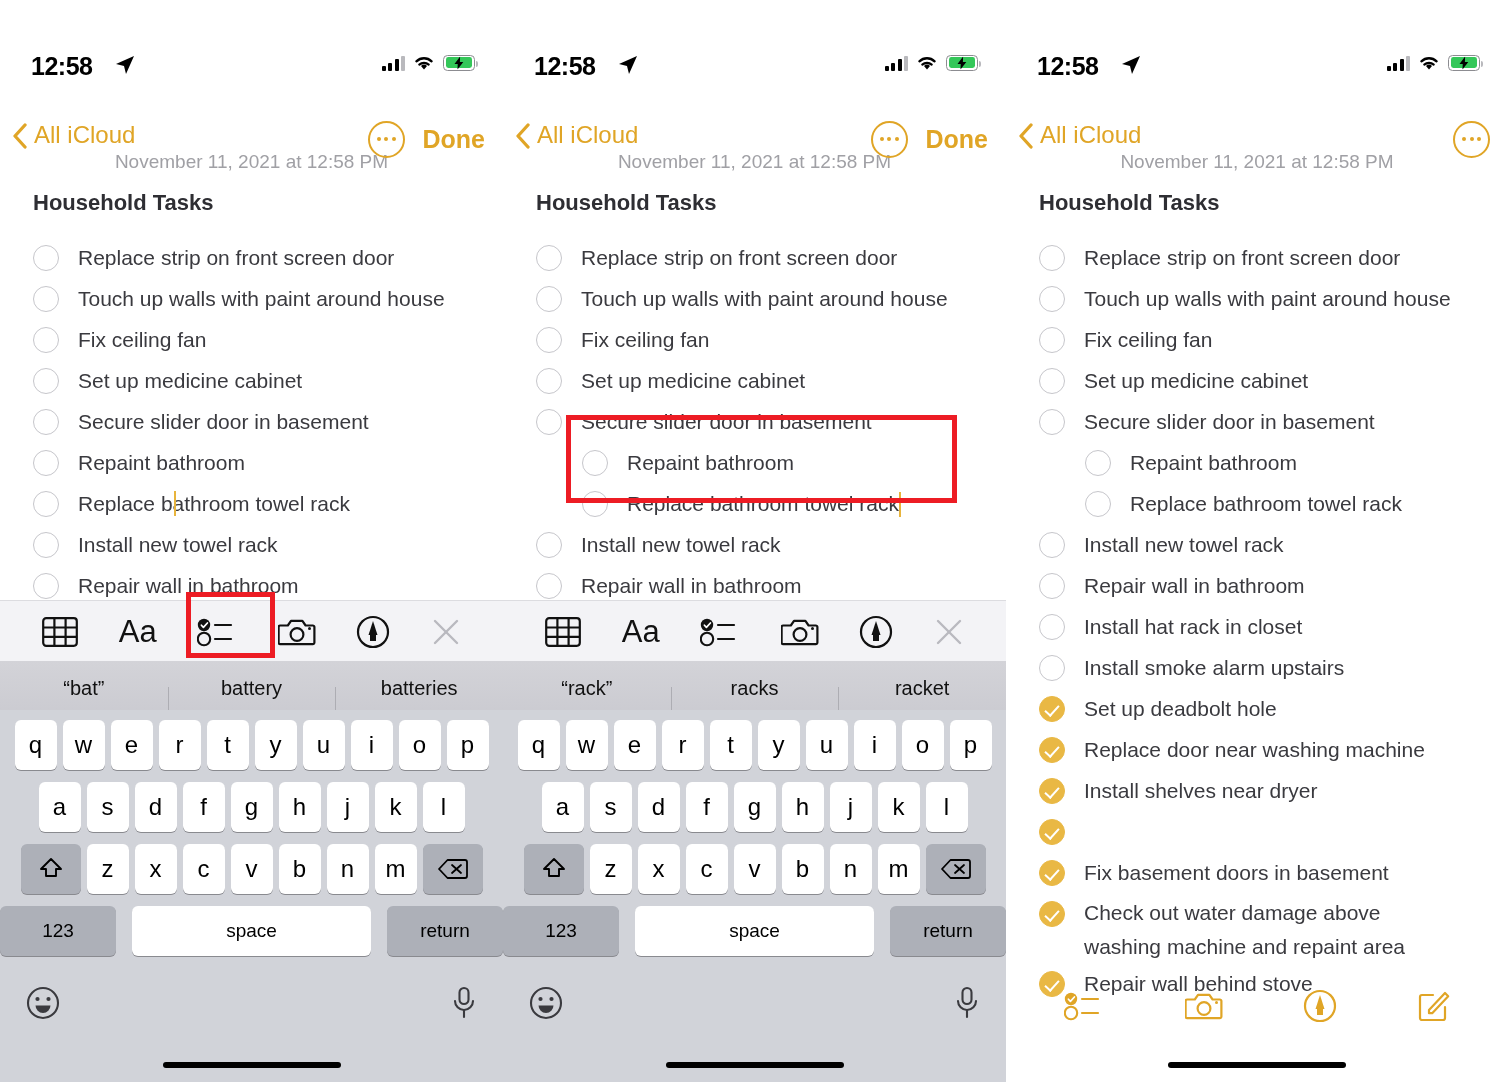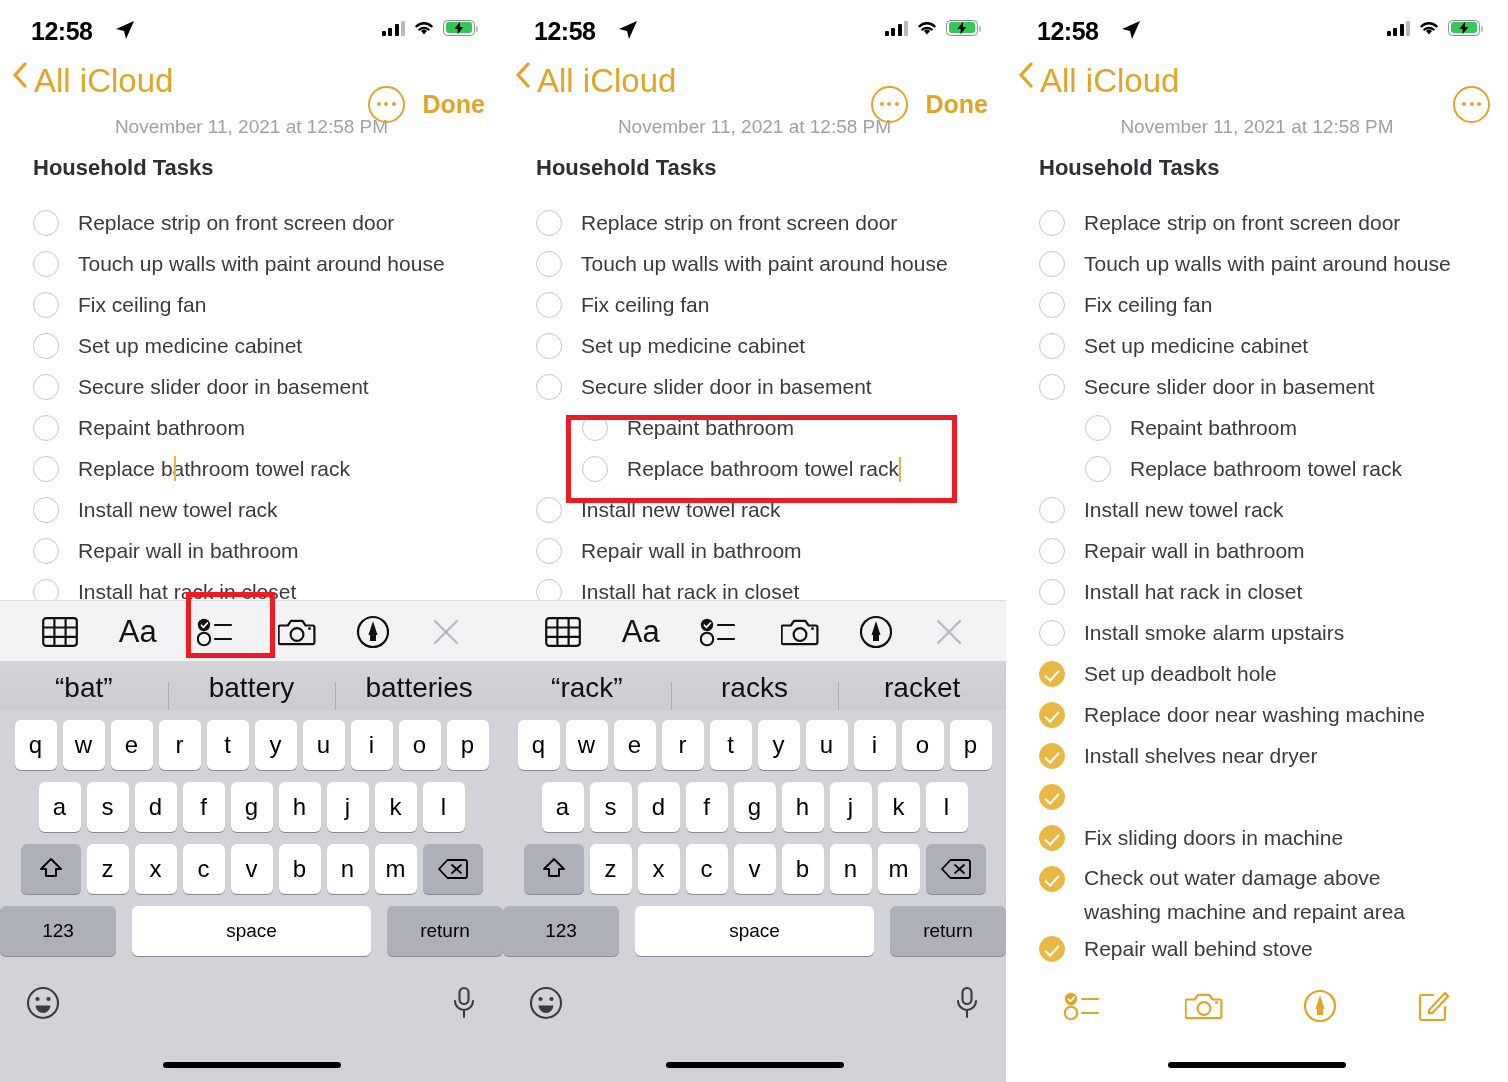--- a/index.html
+++ b/index.html
@@ -23,20 +23,21 @@
     background: #ffffff;
     overflow: hidden;
     flex: 0 0 auto;
   }
   .phone.p3 { width: 502px; }
 
   
   .statusbar {
     height: 62px;
     position: relative;
+    margin-top: 35px;
   }
   .sb-time {
     position: absolute;
     left: 31px; top: 17px;
     font-size: 25px;
     font-weight: bold;
     color: #000;
     letter-spacing: -0.5px;
   }
   .sb-loc {
@@ -79,24 +80,24 @@
   }
 
   
   .navbar {
     height: 52px;
     position: relative;
   }
   .nav-back {
     position: absolute;
     left: 12px; top: 0;
-    display: flex; align-items: flex-start;
+    display: flex; align-items: flex-end;
     height: 52px;
     color: #e0a526;
-    font-size: 33px;
+    font-size: 24px;
     cursor: pointer;
   }
   .chev {
     width: 15px; height: 26px;
     margin-right: 7px;
     flex: 0 0 auto;
   }
   .nav-right {
     position: absolute;
     right: 18px; top: 16px;
@@ -219,21 +220,21 @@
     position: absolute;
     left: 0; right: 0;
     height: 54px;
     background: linear-gradient(#d3d3d8, #cbcbd1);
     display: flex;
     align-items: center;
   }
   .pred {
     flex: 1;
     text-align: center;
-    font-size: 28px;
+    font-size: 20px;
     color: #111;
     position: relative;
     cursor: pointer;
   }
   .pred + .pred:before {
     content: '';
     position: absolute;
     left: 0; top: 10px;
     width: 1px; height: 34px;
     background: #adadb3;
@@ -830,21 +831,21 @@
         </div>
       <div class="row">
           <div class="cbox done"></div>
           <div class="label">Install shelves near dryer</div>
         </div>
       <div class="row">
           <div class="cbox done"></div>
         </div>
       <div class="row">
           <div class="cbox done"></div>
-          <div class="label">Fix sliding doors in machine</div>
+          <div class="label">Fix basement doors in basement</div>
         </div>
       <div class="row tall">
           <div class="cbox done"></div>
           <div class="label">Check out water damage above washing machine and repaint area</div>
         </div>
       <div class="row">
           <div class="cbox done"></div>
           <div class="label">Repair wall behind stove</div>
         </div>
     </div>

